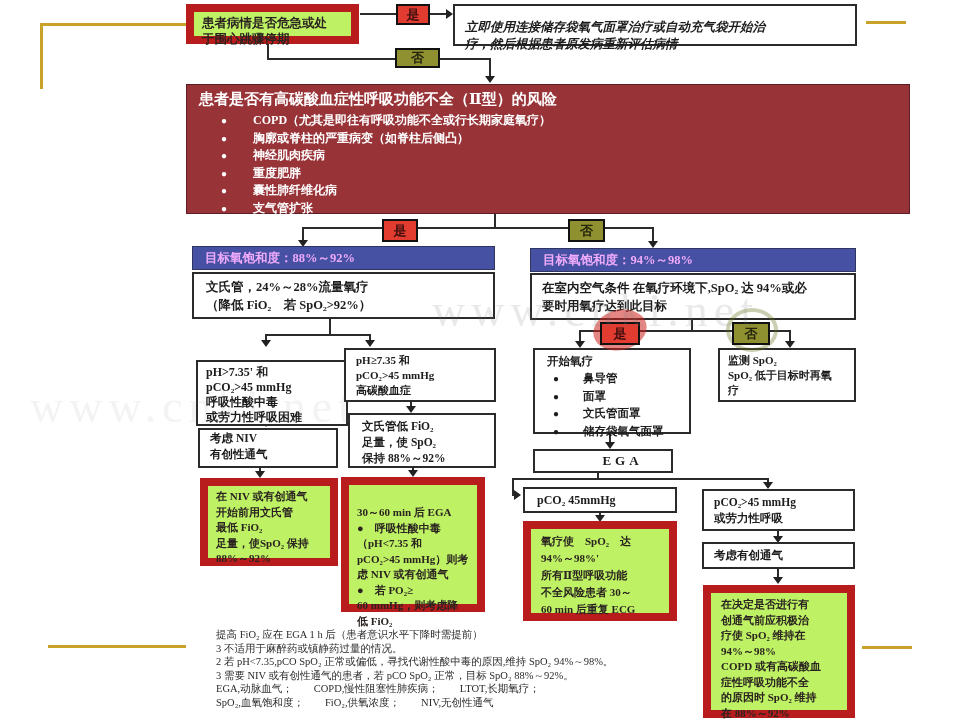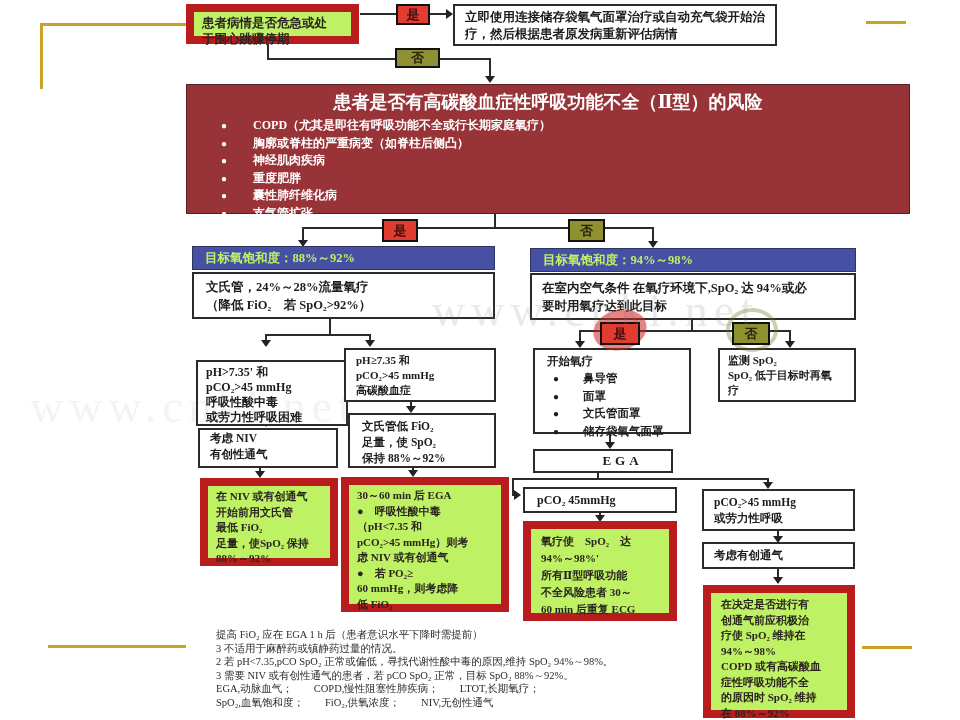--- a/index.html
+++ b/index.html
@@ -2,52 +2,52 @@
 <html><head>
 <meta charset="utf-8">
 <style>
   html,body{margin:0;padding:0;background:#888;}
   .slide{position:relative;width:960px;height:720px;background:#ffffff;overflow:hidden;
          font-family:"Liberation Serif","DejaVu Serif",serif;}
   .b{position:absolute;box-sizing:border-box;font-weight:bold;color:#1c1c1c;z-index:2;}
   .pre{white-space:pre-line;}
   .white{background:#ffffff;border:2px solid #2b2b2b;padding-left:39px;}
   .orange{background:#bef264;border:8px solid #b91c1c;color:#2a2320;}
-  .blue{background:#4751A3;color:#bef264;border:1px solid #2e3560;}
+  .blue{background:#4751A3;color:#f0abfc;border:1px solid #2e3560;}
   .darkred{background:#983338;border:1px solid #5a1f24;color:#fff;}
   .yn{position:absolute;box-sizing:border-box;display:flex;align-items:center;justify-content:center;
       font-weight:bold;font-size:13px;border:2px solid #111;z-index:6;}
   .yes{background:#E23B30;color:#3d0f0f;}
   .no{background:#8F9030;color:#26260d;}
   .vl{position:absolute;width:2px;background:#2b2b2b;z-index:1;}
   .hl{position:absolute;height:2px;background:#2b2b2b;z-index:1;}
   .ah-d{position:absolute;width:0;height:0;border-left:5px solid transparent;border-right:5px solid transparent;border-top:7px solid #222;z-index:1;}
   .ah-r{position:absolute;width:0;height:0;border-top:5px solid transparent;border-bottom:5px solid transparent;border-left:7px solid #222;z-index:1;}
   .gold{position:absolute;background:#C9A227;z-index:0;}
 
   .n-critical{left:186px;top:4px;width:173px;height:40px;padding:3px 8px;font-size:12.5px;line-height:16px;}
   .n-yes1{left:396px;top:4px;width:34px;height:21px;}
-  .n-immediate{left:453px;top:4px;width:324px;height:42px;padding:3px 10px;font-size:12.5px;line-height:17px;}
+  .n-immediate{left:453px;top:4px;width:404px;height:42px;padding:13px 10px;font-size:12.5px;line-height:17px;font-style:italic;}
   .n-no1{left:395px;top:48px;width:45px;height:20px;}
   .n-risk{left:186px;top:84px;width:724px;height:130px;padding:4px 12px;}
-  .risk-title{text-align:center;font-size:18px;margin:1px 0 3px;}
+  .risk-title{text-align:left;font-size:15px;margin:1px 0 3px;}
   .risk-row{display:flex;gap:26px;padding-left:22px;font-size:12px;line-height:17.5px;align-items:baseline;}
   .dot::before{content:"●";font-size:10px;}
   .n-yes2{left:382px;top:219px;width:36px;height:23px;}
   .n-no2{left:568px;top:219px;width:37px;height:23px;}
   .n-target-low{left:192px;top:246px;width:303px;height:24px;padding:3px 0 0 12px;font-size:12.5px;}
   .n-venturi{left:192px;top:272px;width:303px;height:47px;padding:4px 12px;font-size:12.5px;line-height:18px;}
   .n-target-high{left:530px;top:248px;width:326px;height:24px;padding:3px 0 0 12px;font-size:12.5px;}
   .n-room-air{left:530px;top:273px;width:326px;height:47px;padding:4px 10px;font-size:12.5px;line-height:18px;}
   .n-acidosis{left:196px;top:348px;width:152px;height:66px;padding:3px 8px;font-size:12px;line-height:15px;margin-top:12px;}
   .n-hypercapnia{left:344px;top:348px;width:152px;height:54px;padding:3px 10px;font-size:11px;line-height:15px;}
   .n-consider-niv{left:198px;top:428px;width:140px;height:40px;padding:0 10px;font-size:11.5px;line-height:16px;}
   .n-venturi-low{left:348px;top:413px;width:148px;height:55px;padding:3px 12px;font-size:11.5px;line-height:16px;}
   .n-niv-pretreat{left:200px;top:478px;width:138px;height:88px;padding:3px 8px;font-size:11px;line-height:15.5px;}
-  .n-ega-recheck{left:341px;top:477px;width:168px;height:135px;padding:3px 8px;font-size:11px;line-height:15.5px;}
+  .n-ega-recheck{left:341px;top:477px;width:144px;height:135px;padding:20px 8px;font-size:11px;line-height:15.5px;}
   .n-yes3{left:600px;top:322px;width:40px;height:23px;}
   .n-no3{left:732px;top:322px;width:38px;height:23px;}
   .n-start-oxygen{left:533px;top:348px;width:158px;height:86px;padding:3px 8px;font-size:11.5px;}
   .so-title{padding-left:4px;line-height:17px;}
   .so-row{display:flex;gap:24px;padding-left:10px;line-height:16.5px;align-items:baseline;}
   .n-monitor{left:718px;top:348px;width:138px;height:54px;padding:3px 8px;font-size:11px;line-height:15px;}
   .n-ega{left:533px;top:449px;width:140px;height:24px;text-align:center;font-size:13px;letter-spacing:4px;padding-top:2px;}
   .n-pco2-normal{left:523px;top:487px;width:154px;height:26px;padding:4px 0 0 12px;font-size:12px;}
   .n-oxygen-target{left:523px;top:521px;width:154px;height:100px;padding:4px 10px;font-size:11px;line-height:17px;}
   .n-pco2-high{left:702px;top:489px;width:153px;height:42px;padding:3px 10px;font-size:11.5px;line-height:16px;}

